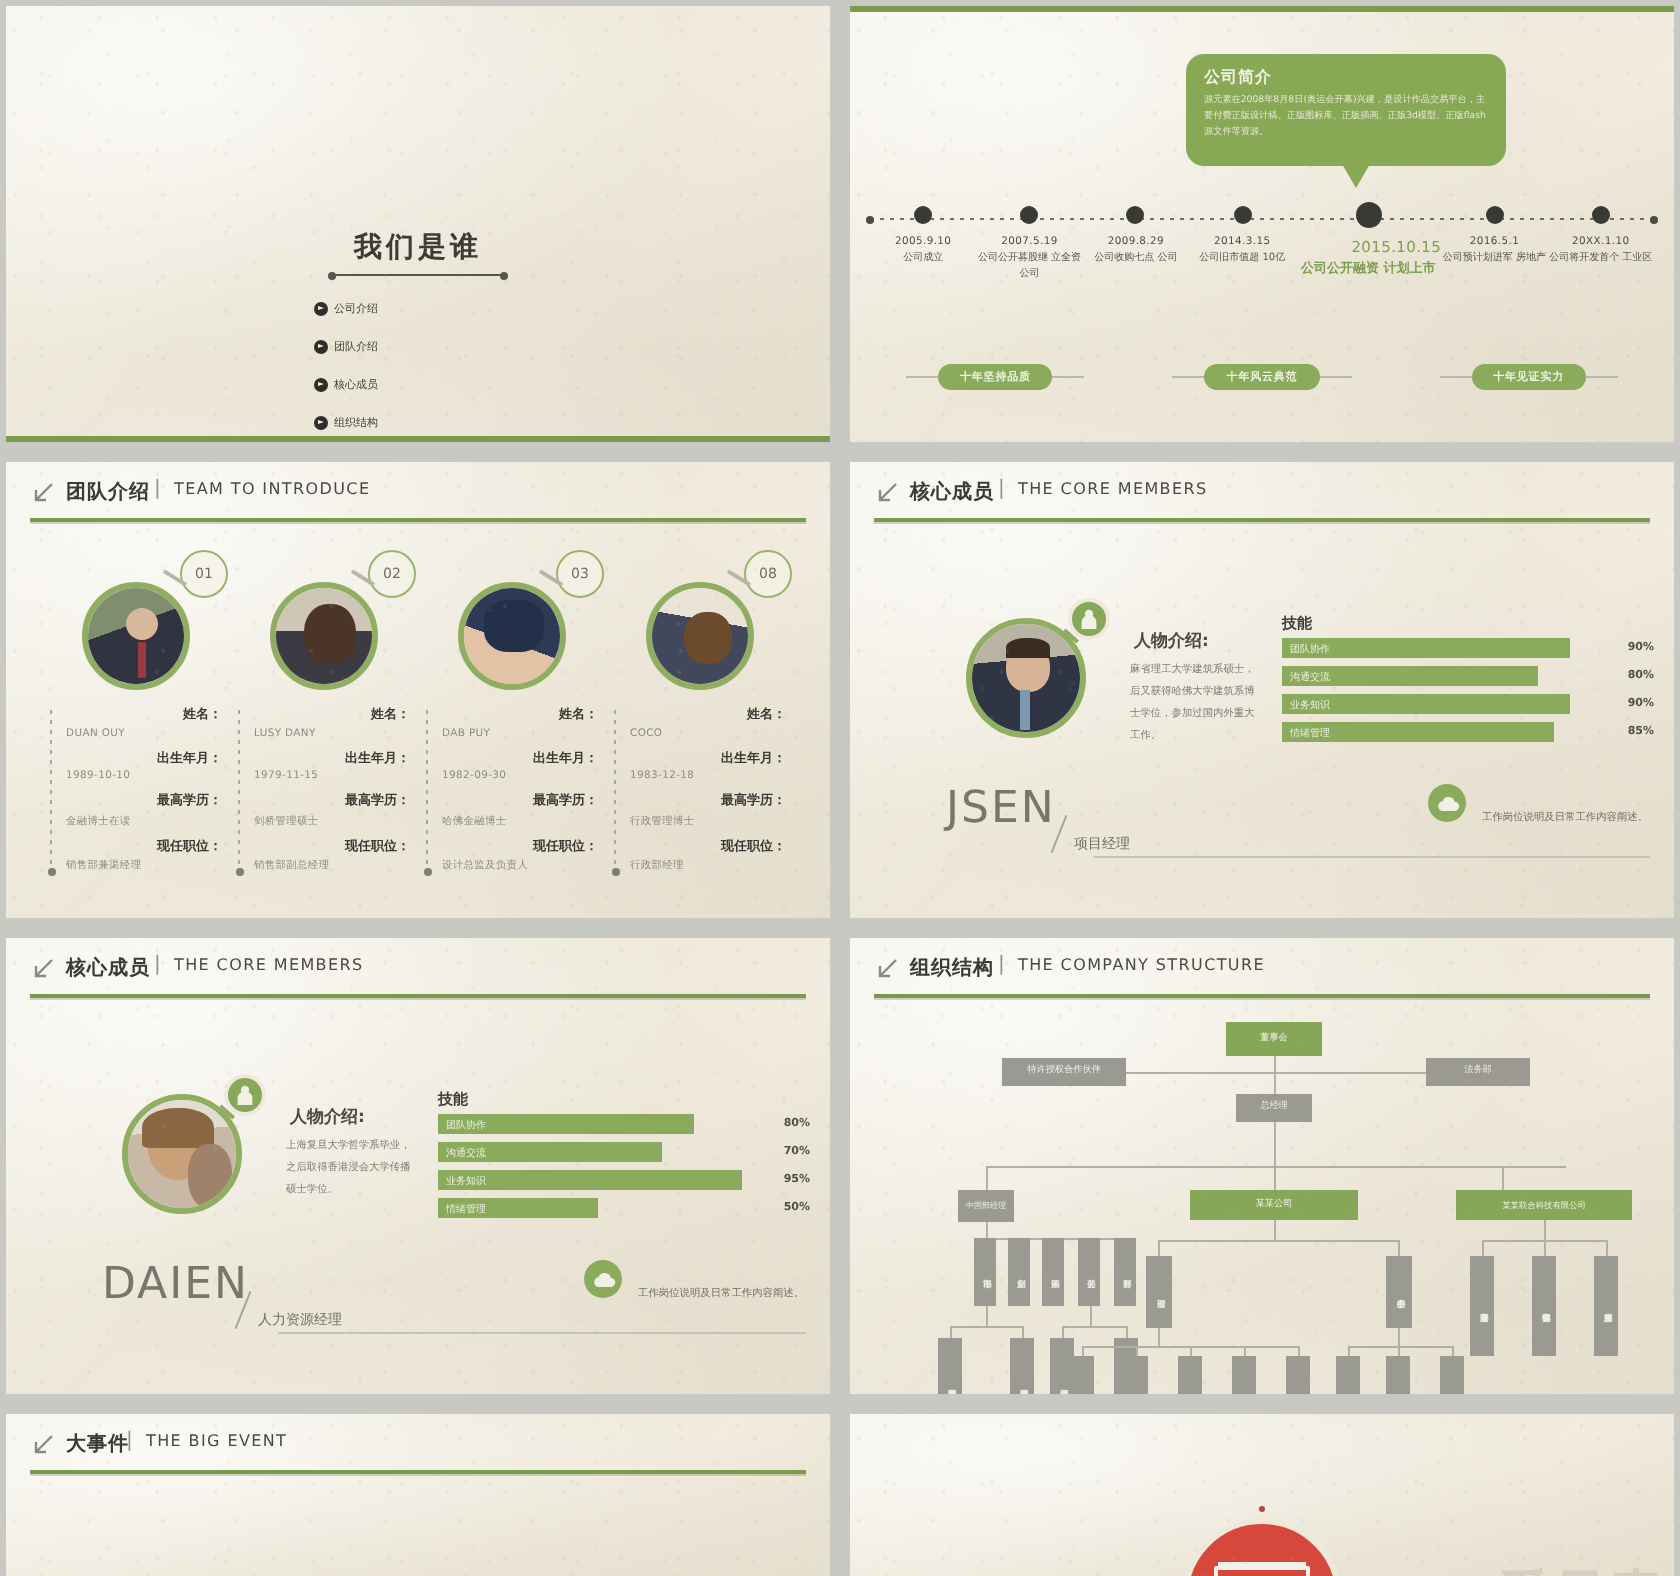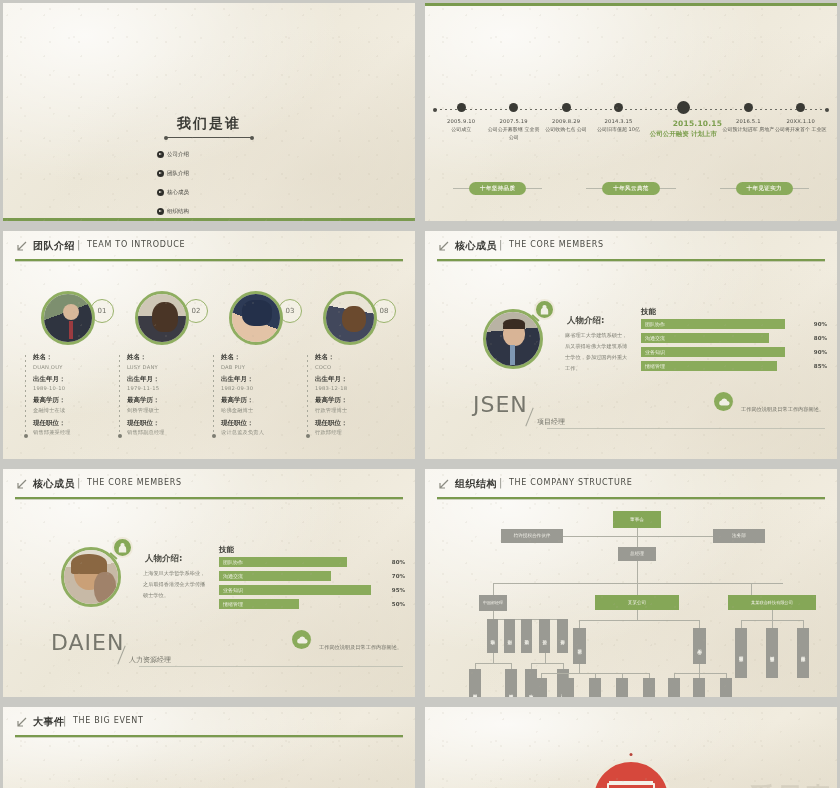--- a/index.html
+++ b/index.html
@@ -96,35 +96,35 @@
   .s2 .axis{position:absolute;left:10px;right:10px;top:106px;height:1px;
     background:repeating-linear-gradient(to right,#6d6d64 0 2px,transparent 2px 5px);}
   .s2 .axis .cap{position:absolute;top:-1.5px;width:4px;height:4px;border-radius:50%;background:#4a4a44;}
   .s2 .axis .cap.l{left:-2px;} .s2 .axis .cap.r{right:-2px;}
   .s2 .tl-items{position:absolute;left:10px;right:10px;top:100px;display:flex;}
   .s2 .tl{flex:1;text-align:center;position:relative;}
   .s2 .tl .node{width:9px;height:9px;border-radius:50%;background:#3a3a35;margin:0 auto;}
   .s2 .tl.big .node{width:13px;height:13px;margin-top:-2px;}
   .s2 .tl .d{font-size:5.2px;color:#4b4b45;margin-top:6px;letter-spacing:.2px;}
   .s2 .tl .l{font-size:5px;color:#55554e;margin-top:2px;line-height:1.5;}
-  .s2 .tl.big .d{font-size:7.5px;color:#7d9f4f;font-weight:bold;margin-top:5px;margin-left:28px;}
+  .s2 .tl.big .d{font-size:7.5px;color:#7d9f4f;font-weight:normal;margin-top:5px;margin-left:28px;}
   .s2 .tl.big .l{font-size:6.5px;color:#7d9f4f;font-weight:bold;line-height:1.5;}
   .s2 .pills{position:absolute;left:28px;right:28px;bottom:26px;display:flex;justify-content:space-between;}
   .s2 .pillwrap{display:flex;align-items:center;}
   .s2 .pill{
     background:#8aab5b;color:#f2f1e5;font-size:5.5px;font-weight:bold;
     border-radius:10px;padding:3px 11px;letter-spacing:.4px;
   }
   .s2 .ln{width:16px;height:1px;background:#b8b8ac;}
   .s2 .topbar{position:absolute;left:0;right:0;top:0;height:3px;background:#7a9a4e;}
 
   
   .team{position:absolute;left:18px;right:18px;top:44px;display:flex;}
   .tmem{flex:1;position:relative;padding:0 4px;box-sizing:border-box;}
-  .tmem .numwrap{position:absolute;right:1px;top:0;margin-top:24px;}
+  .tmem .numwrap{position:absolute;right:1px;top:0;}
   .tmem .num{
     width:22px;height:22px;border-radius:50%;
     border:1.5px solid #9ab36c;background:rgba(244,241,231,.75);
     font-size:7px;color:#6f6f66;display:flex;align-items:center;justify-content:center;
   }
   .tmem .stem{position:absolute;left:-9px;top:13px;width:13px;height:2px;background:#b5b5a8;transform:rotate(32deg);}
   .tmem .photo{
     width:54px;height:54px;border-radius:50%;margin:16px auto 0;
     border:3px solid #8fae61;box-sizing:border-box;overflow:hidden;position:relative;
   }
@@ -137,21 +137,21 @@
   .ph3{background:linear-gradient(200deg,#2d3a55 0 55%,#e3c3a6 55% 100%);}
   .ph3:after{content:"";position:absolute;left:10px;top:6px;width:30px;height:26px;border-radius:40%;background:#24304a;}
   .ph4{background:linear-gradient(190deg,#e9e4d6 0 35%,#42485c 35% 100%);}
   .ph4:after{content:"";position:absolute;left:16px;top:12px;width:24px;height:26px;border-radius:45%;background:#6b4a2e;}
   .tmem .info{margin-top:8px;padding-left:8px;position:relative;}
   .tmem .info:before{
     content:"";position:absolute;left:0;top:2px;bottom:2px;width:1px;
     background:repeating-linear-gradient(to bottom,#a8a89b 0 2px,transparent 2px 5px);
   }
   .tmem .info:after{content:"";position:absolute;left:-1.5px;bottom:-2px;width:4px;height:4px;border-radius:50%;background:#7d7d72;}
-  .tmem .k{font-size:6.5px;font-weight:bold;color:#3b3b36;margin-top:5px;}
+  .tmem .k{font-size:6.5px;font-weight:bold;color:#3b3b36;margin-top:5px;text-align:right;}
   .tmem .v{font-size:5.2px;color:#8c8c80;margin-top:1.5px;letter-spacing:.2px;}
 
   
   .mem .avwrap{position:absolute;left:58px;top:78px;}
   .mem .av{
     width:60px;height:60px;border-radius:50%;border:3px solid #8fae61;
     box-sizing:border-box;overflow:hidden;position:relative;
   }
   .mem .av .face{position:absolute;inset:0;}
   .mem .tag{
@@ -237,20 +237,24 @@
           <span class="dot"></span>
           <span class="lb">组织结构</span>
         </div>
       
     </div>
     <div class="bottombar"></div>
   </div>
 
   <div class="slide s2">
     <div class="topbar"></div>
+    <div class="bubble">
+      <div class="bt">公司简介</div>
+      <div class="bd">源元素在2008年8月8日(奥运会开幕)兴建，是设计作品交易平台，主要付费正版设计稿、正版图标库、正版插画、正版3d模型、正版flash源文件等资源。</div>
+    </div>
     <div class="axis">
         <span class="cap l"></span>
         <span class="cap r"></span>
       </div>
     <div class="tl-items">
       <div class="tl">
           <div class="node"></div>
           <div class="d">2005.9.10</div>
           <div class="l">公司成立</div>
         </div>

